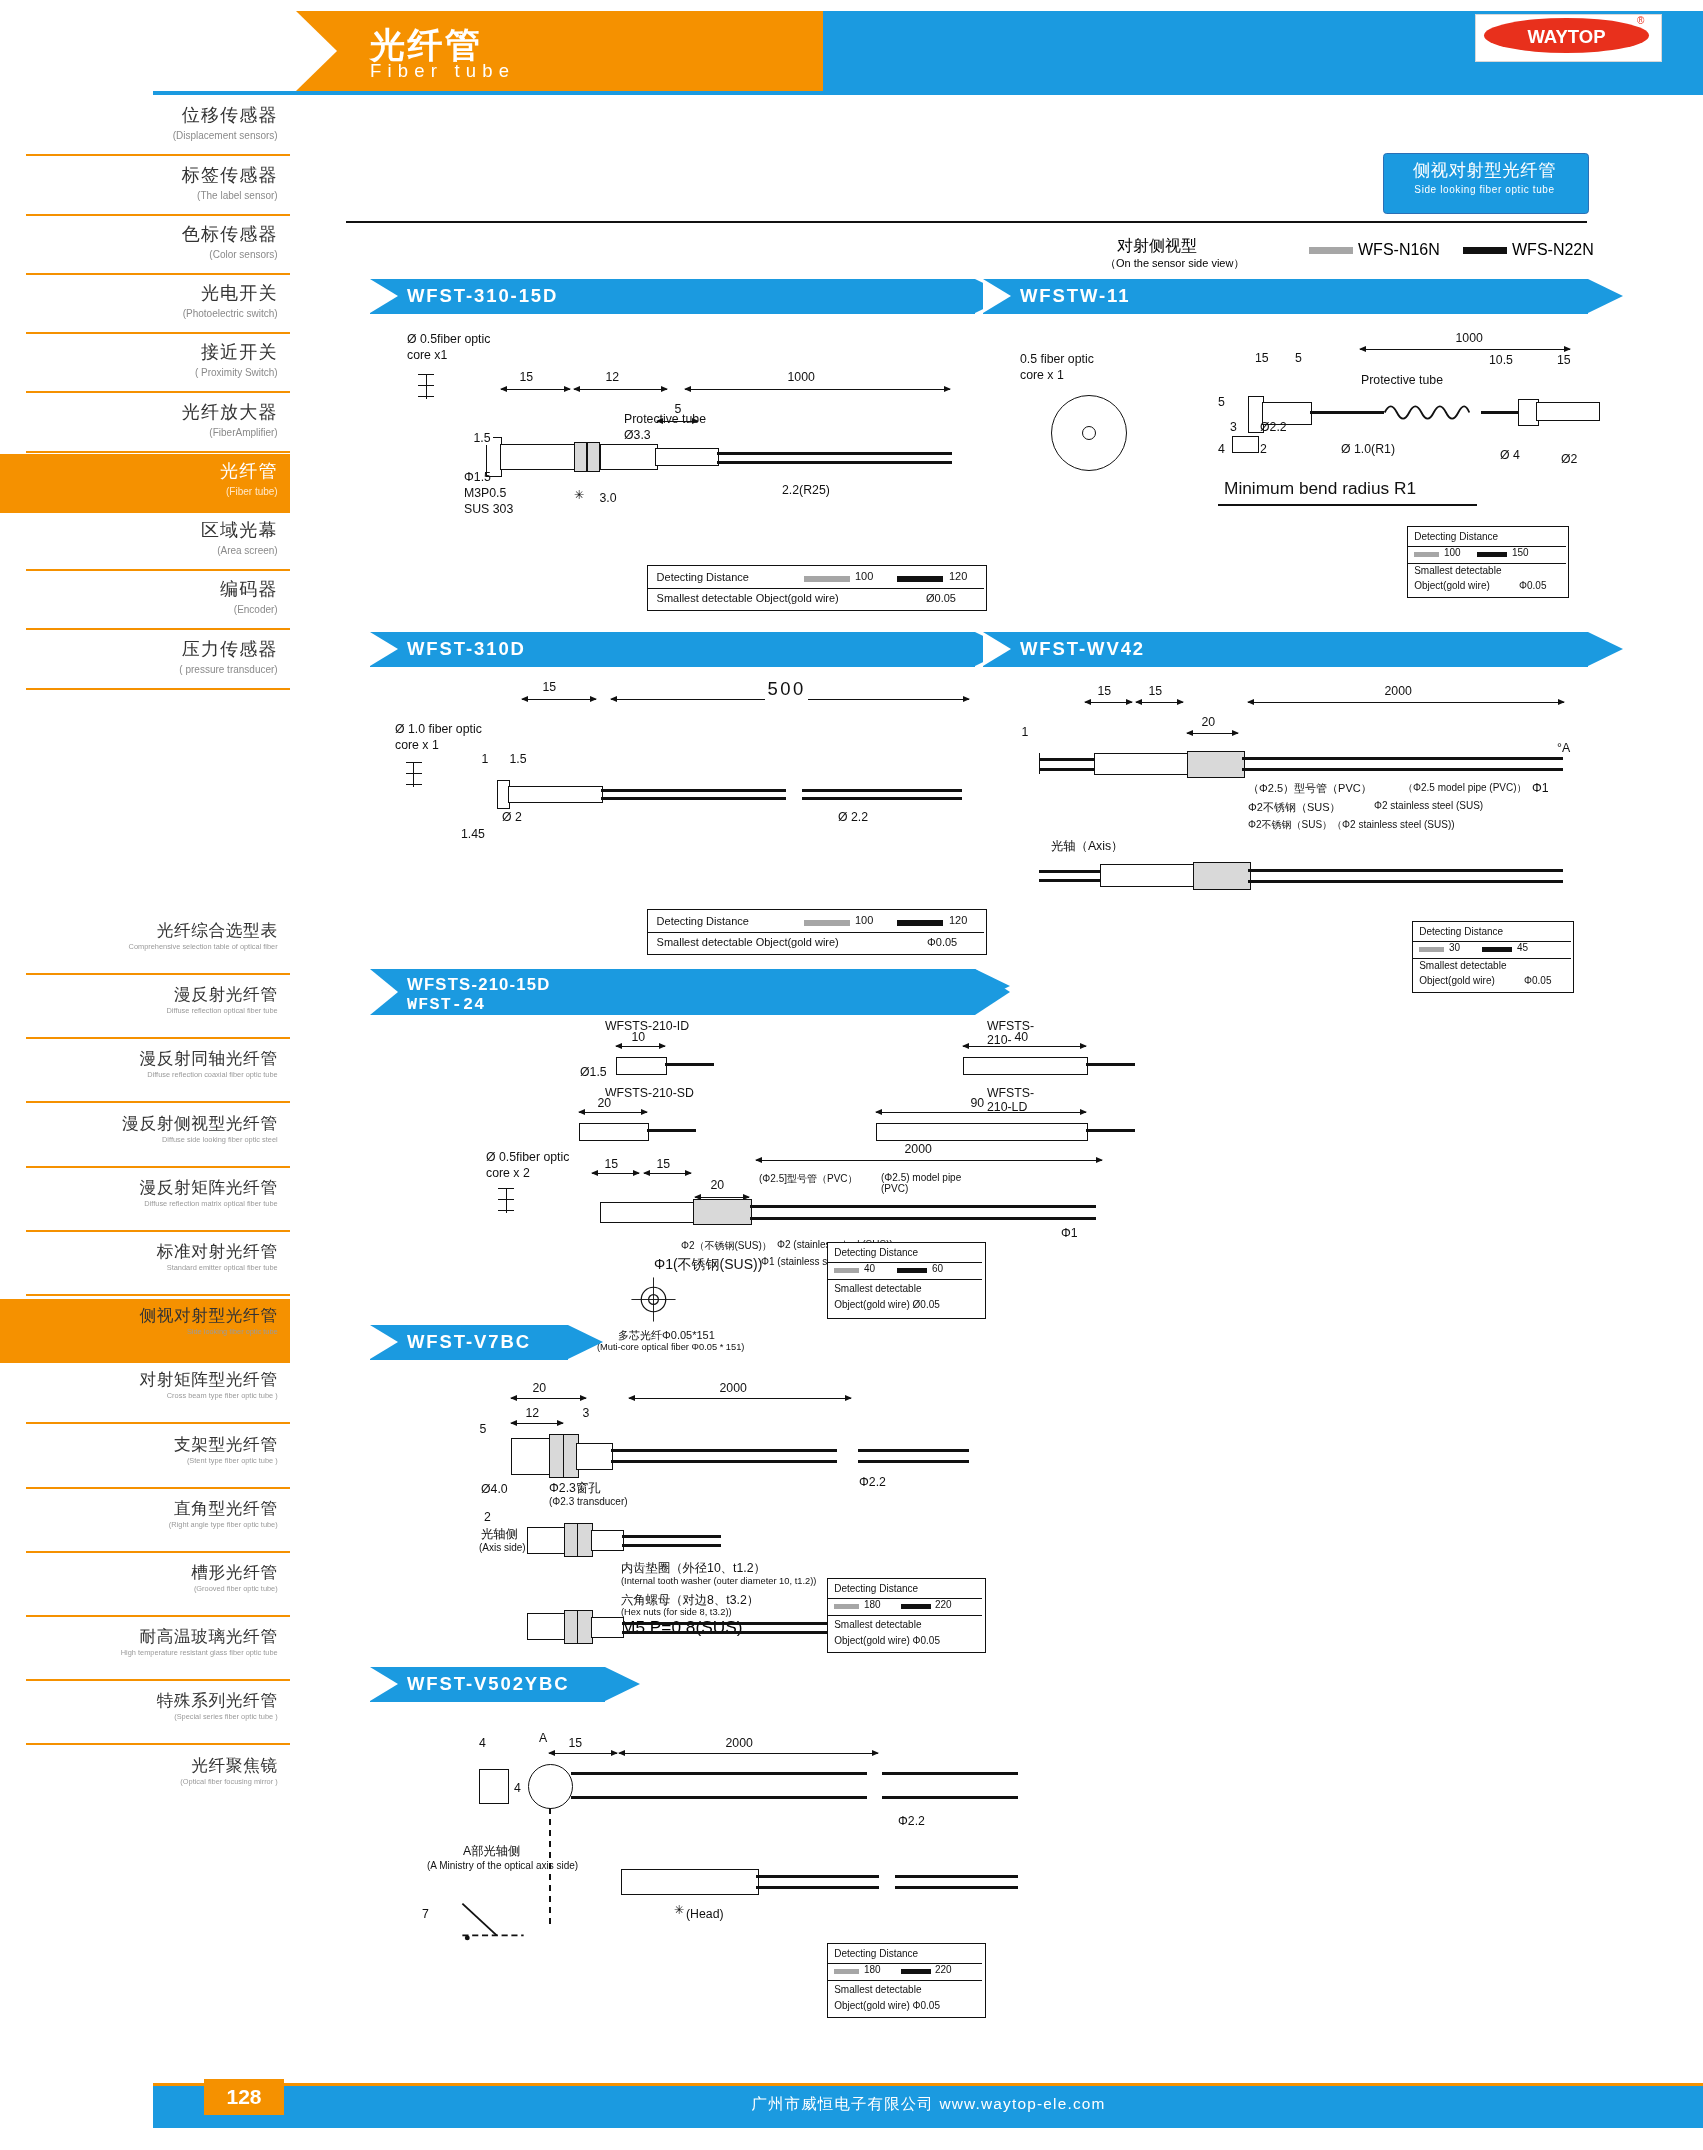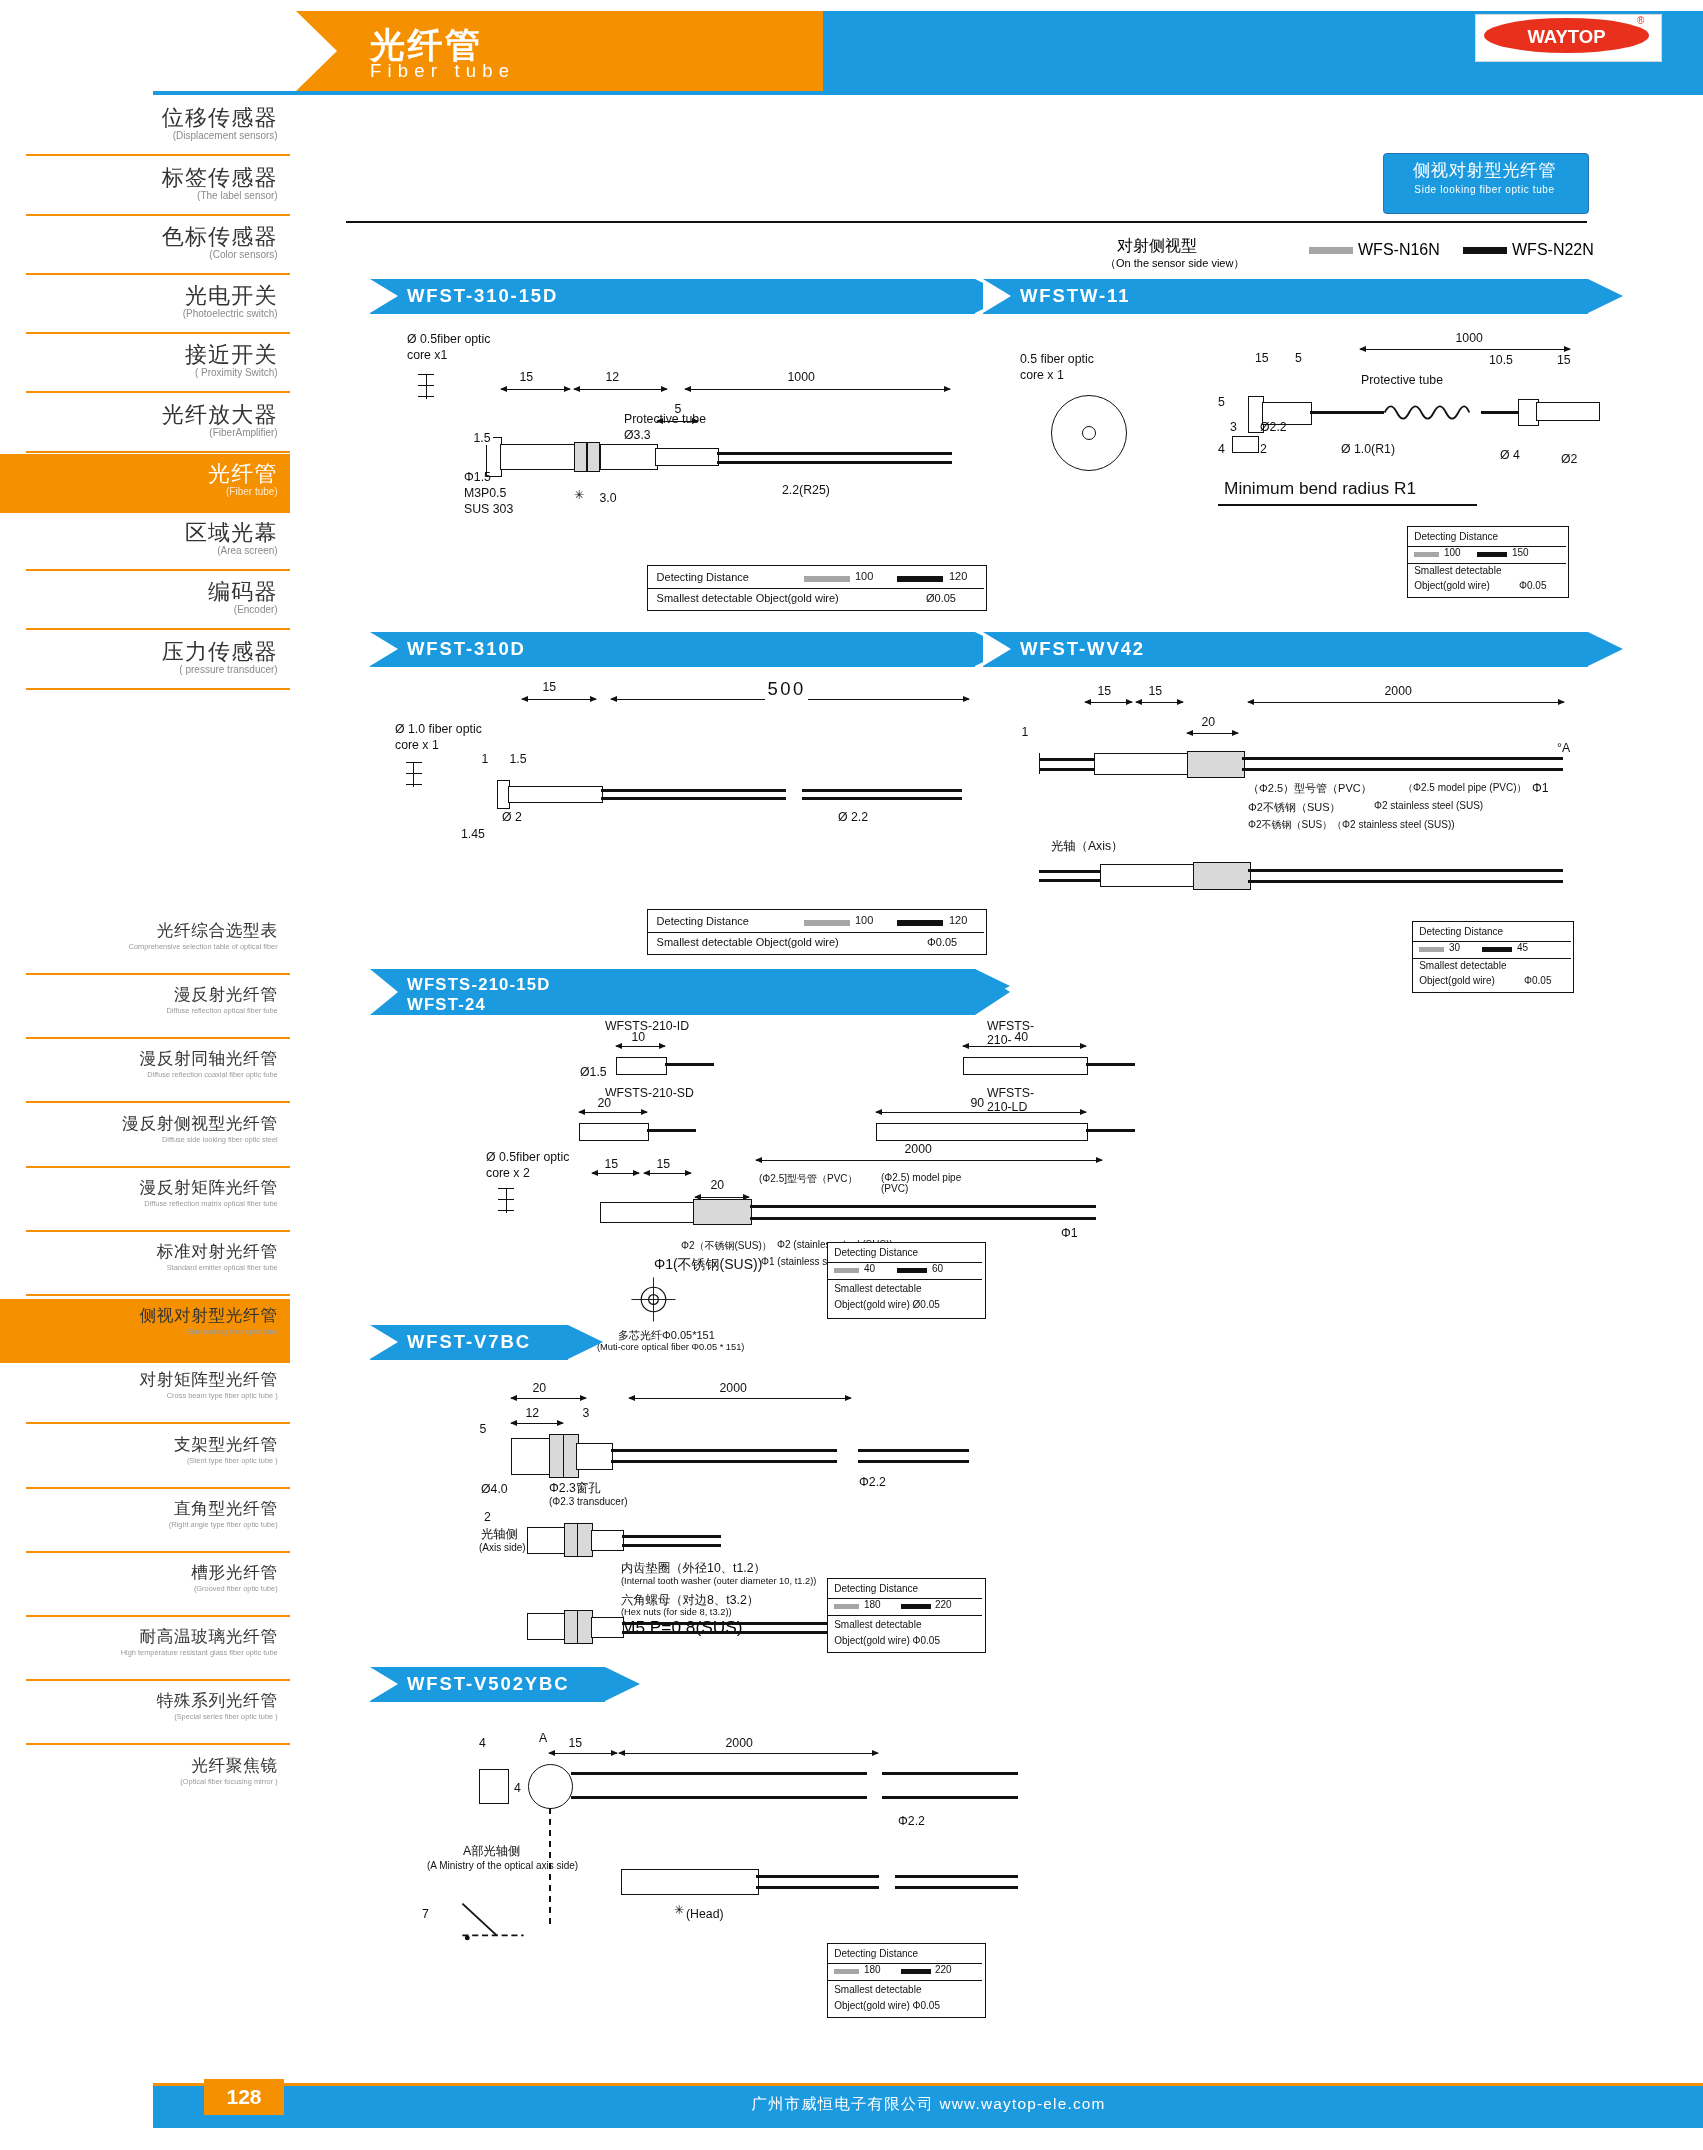--- a/index.html
+++ b/index.html
@@ -20,21 +20,21 @@
   #title-en{left:370px;top:60px;font-size:18.5px;color:#ffffff;letter-spacing:6.2px;}
 
   
   #logo-box{left:1475px;top:13.6px;width:185px;height:46px;background:#ffffff;border:1.2px solid #d8d8d8;}
   #logo-reg{left:1637px;top:15px;font-size:10px;color:#e8301c;}
 
   #header-rule{left:153px;top:91px;width:1551px;height:3.7px;background:#1b9ae0;}
 
   
   .side-item{left:0;width:290px;text-align:right;}
-  .side-cn{font-size:22px;color:#333;letter-spacing:1.2px;}
+  .side-cn{font-size:18px;color:#333;letter-spacing:1.2px;}
   .side-en{font-size:10px;color:#8a8a8a;letter-spacing:0px;}
   .side-rule{left:26px;width:264px;height:1.9px;background:#f59100;}
   .side-hl{background:#f59100;}
   .side-hl .side-cn{color:#ffffff;}
   .side-hl .side-en{color:#ffe8c8;}
 
   .side2-cn{font-size:16.7px;color:#333;letter-spacing:0.6px;}
   .side2-en{font-size:7.4px;color:#9a9a9a;}
 
   
@@ -444,21 +444,21 @@
   <div class="dd-t" style="left:104px;top:20px;font-size:10px;">45</div>
   <div class="ln hl" style="position:absolute;left:0;top:36px;width:158px;"></div>
   <div class="dd-t" style="left:6.2px;top:38px;font-size:10px;">Smallest  detectable</div>
   <div class="dd-t" style="left:6.2px;top:53px;font-size:10px;">Object(gold  wire)</div>
   <div class="dd-t" style="left:111px;top:53px;font-size:10px;">Φ0.05</div>
 </div>
 
 <div class="abs banner" style="left:370px;top:969px;width:605px;height:46px;">
   <div class="banner-l" style="border-top-width:23px;border-bottom-width:23px;"></div>
   <div class="banner2-label">WFSTS-210-15D</div>
-  <div class="banner2-label" style="top:25px;">WFST-24</div>
+  <div class="banner2-label" style="top:25px;font-family:Liberation Mono, monospace;">WFST-24</div>
 </div>
 <div class="abs" style="left:975px;top:969px;width:0;height:0;border-top:23px solid transparent;border-bottom:23px solid transparent;border-left:35px solid #1b9ae0;"></div>
 
 <div class="abs" style="left:370px;top:1019px;width:617px;height:278px;">
   <div class="abs txt" style="left:235px;top:0px;">WFSTS-210-ID</div>
   <div class="abs txt" style="left:617px;top:0px;">WFSTS-210-MD</div>
   <div class="abs dim arrow-l arrow-r" style="left:246px;top:27px;width:49px;"></div>
   <div class="abs dimtxt" style="left:259px;top:11px;">10</div>
   <div class="abs dim arrow-l arrow-r" style="left:593px;top:27px;width:123px;"></div>
   <div class="abs dimtxt" style="left:642px;top:11px;">40</div>

